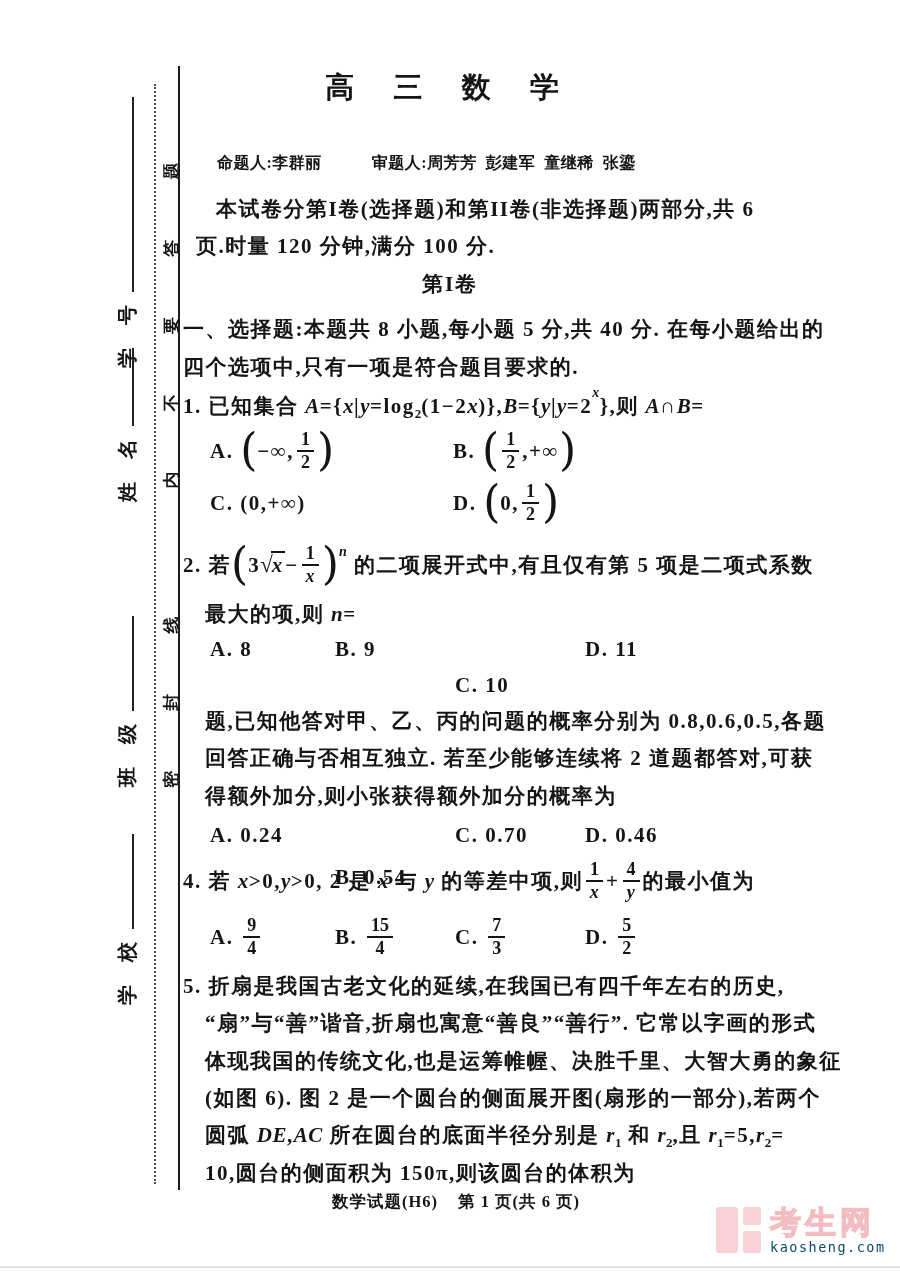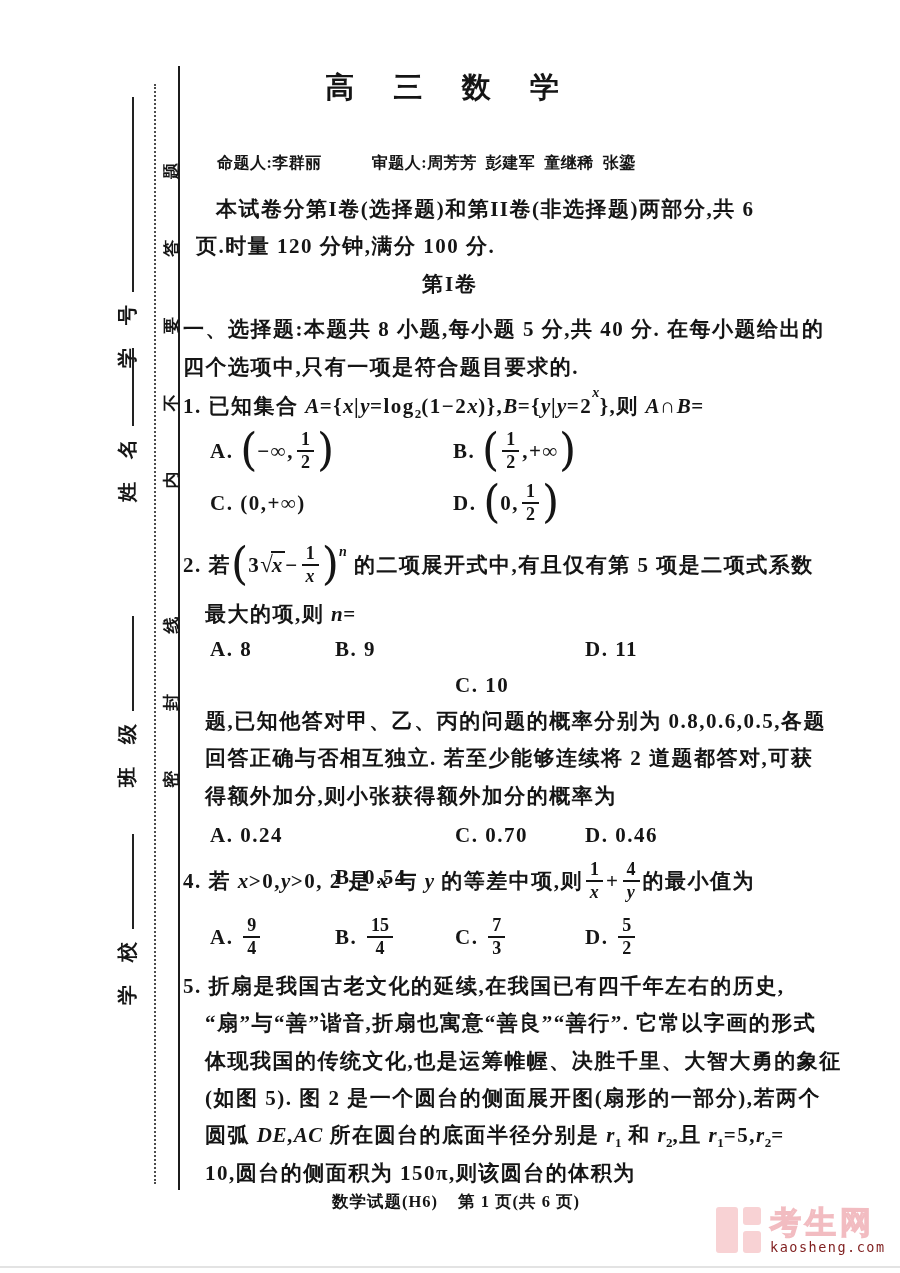--- a/index.html
+++ b/index.html
@@ -45,21 +45,21 @@
   .q1-col2{left:453px;}
 
   
   .footer{position:absolute;top:1191px;left:332px;font-size:16.5px;font-weight:600;
           letter-spacing:1px;white-space:pre;}
   .footer .pg{margin-left:20px;}
   .wm-block{position:absolute;background:#f8d2d4;border-radius:3px;}
   .wm-name{position:absolute;left:770px;top:1202px;font-size:31px;font-weight:700;
            letter-spacing:4px;color:rgba(246,200,204,0.35);
            -webkit-text-stroke:1.3px #f2bcc1;font-family:"Liberation Sans",sans-serif;}
-  .wm-domain{position:absolute;left:770px;top:1239px;font-size:13.5px;color:#7f1d1d;
+  .wm-domain{position:absolute;left:770px;top:1239px;font-size:13.5px;color:#0c4a6e;
              letter-spacing:1.5px;font-family:"DejaVu Sans Mono",monospace;}
   .scan-edge{position:absolute;left:0;top:1266px;width:900px;height:2px;background:#e3e3e3;}
 </style>
 </head>
 <body>
 
 <div class="page">
 
   <div class="vline-dotted"></div>
   <div class="vline-solid"></div>
@@ -102,21 +102,21 @@
 
   <div class="line tall" style="top:855px;left:183px;"><span>4. 若 </span><span class="var">x</span><span>&gt;0,</span><span class="var">y</span><span>&gt;0, 2 是 </span><span class="var">x</span><span> 与 </span><span class="var">y</span><span> 的等差中项,则</span><span class="frac"><span class="fn">1</span><span class="fd var">x</span></span><span>+</span><span class="frac"><span class="fn">4</span><span class="fd var">y</span></span><span>的最小值为</span></div>
   <div class="line optrow col-a" style="top:913px;"><span>A. </span><span class="frac"><span class="fn">9</span><span class="fd">4</span></span></div>
   <div class="line optrow col-b" style="top:913px;"><span>B. </span><span class="frac"><span class="fn">15</span><span class="fd">4</span></span></div>
   <div class="line optrow col-c" style="top:913px;"><span>C. </span><span class="frac"><span class="fn">7</span><span class="fd">3</span></span></div>
   <div class="line optrow col-d" style="top:913px;"><span>D. </span><span class="frac"><span class="fn">5</span><span class="fd">2</span></span></div>
 
   <div class="line" style="top:973px;left:183px;">5. 折扇是我国古老文化的延续,在我国已有四千年左右的历史,</div>
   <div class="line" style="top:1010px;left:205px;">“扇”与“善”谐音,折扇也寓意“善良”“善行”. 它常以字画的形式</div>
   <div class="line" style="top:1048px;left:205px;">体现我国的传统文化,也是运筹帷幄、决胜千里、大智大勇的象征</div>
-  <div class="line" style="top:1085px;left:205px;">(如图 5). 图 2 是一个圆台的侧面展开图(扇形的一部分),若两个</div>
+  <div class="line" style="top:1085px;left:205px;">(如图 6). 图 2 是一个圆台的侧面展开图(扇形的一部分),若两个</div>
   <div class="line" style="top:1122px;left:205px;"><span>圆弧 </span><span class="var">DE</span><span>,</span><span class="var">AC</span><span> 所在圆台的底面半径分别是 </span><span class="var">r</span><sub>1</sub><span> 和 </span><span class="var">r</span><sub>2</sub><span>,且 </span><span class="var">r</span><sub>1</sub><span>=5,</span><span class="var">r</span><sub>2</sub><span>=</span></div>
   <div class="line" style="top:1160px;left:205px;">10,圆台的侧面积为 150π,则该圆台的体积为</div>
 
   <div class="footer"><span>数学试题(H6)</span><span class="pg">第 1 页(共 6 页)</span></div>
 
   <div class="wm-block" style="left:716px;top:1207px;width:22px;height:46px;"></div>
   <div class="wm-block" style="left:743px;top:1207px;width:18px;height:18px;"></div>
   <div class="wm-block" style="left:743px;top:1231px;width:18px;height:22px;"></div>
   <div class="wm-name">考生网</div>
   <div class="wm-domain">kaosheng.com</div>

